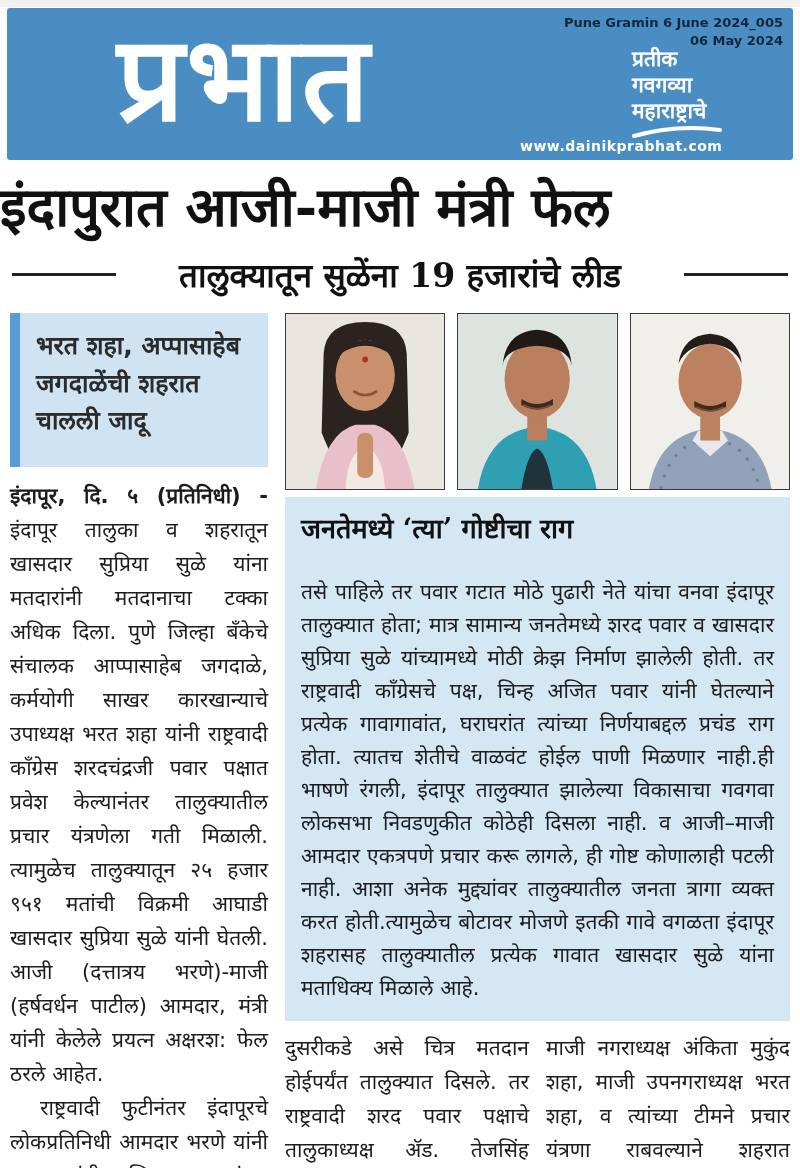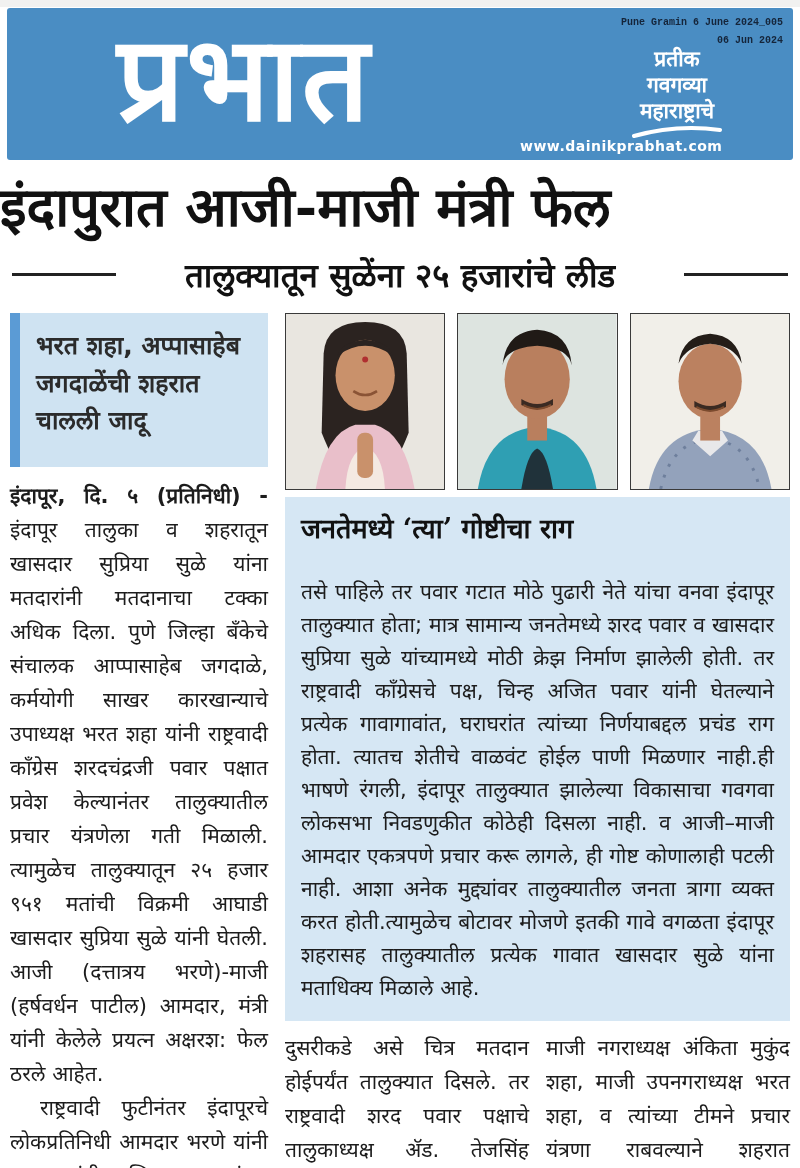--- a/index.html
+++ b/index.html
@@ -9,30 +9,30 @@
     position:relative; overflow:hidden; color:#1c1c1c;
   }
   .top-strip{ height:7px; background:#f1f1f0; }
   
   .masthead{
     margin:1px 7px 0 7px; height:152px; background:#4a8dc3;
     position:relative; border-radius:3px;
   }
   .edition-meta{
     position:absolute; top:6px; right:10px; text-align:right;
-    color:#15253a; font-size:10px; font-weight:bold; line-height:18px;font-family:Liberation Mono, monospace;
+    color:#15253a; font-size:13px; font-weight:bold; line-height:18px;
   }
   .logo{
     position:absolute; left:110px; top:-14px; color:#ffffff;
     font-size:118px; font-weight:bold; letter-spacing:2px;
     font-family:"DejaVu Serif","Liberation Serif",serif;
   }
   .tagline{
     position:absolute; left:625px; top:38px; color:#ffffff;
-    font-size:21px; font-weight:bold; line-height:26px;text-align:center;
+    font-size:21px; font-weight:bold; line-height:26px;
   }
   .tagline .swoosh{ display:block; margin-top:2px; }
   .website{
     position:absolute; left:505px; bottom:6px; color:#ffffff;
     font-size:14px; font-weight:bold; letter-spacing:.5px;margin-left:8px;
   }
   
   .headline{
     margin-top:16px; font-size:54px; line-height:1.15;
     font-weight:bold; color:#111;
@@ -84,38 +84,38 @@
 </style>
 </head>
 <body>
 
 <div class="page">
   <div class="top-strip"></div>
 
   <div class="masthead">
     <div class="edition-meta">
       <div>Pune Gramin 6 June 2024_005</div>
-      <div>06 Jun 2024</div>
+      <div>06 May 2024</div>
     </div>
     <div class="logo">प्रभात</div>
     <div class="tagline">
       <span>प्रतीक</span><br>
       <span>गवगव्या</span><br>
       <span>महाराष्ट्राचे</span>
       <svg class="swoosh" width="90" height="12" viewBox="0 0 90 12">
         <path d="M2 10 Q 45 -2 88 4" stroke="#ffffff" stroke-width="4" fill="none" stroke-linecap="round"></path>
       </svg>
     </div>
     <div class="website">www.dainikprabhat.com</div>
   </div>
 
   <h1 class="headline">इंदापुरात आजी-माजी मंत्री फेल</h1>
   <div class="subheadline-row">
     <span class="dash"></span>
-    <h2 class="subheadline">तालुक्यातून सुळेंना २५ हजारांचे लीड</h2>
+    <h2 class="subheadline">तालुक्यातून सुळेंना 19 हजारांचे लीड</h2>
     <span class="dash"></span>
   </div>
 
   <div class="content">
 
     <div class="col-left">
       <div class="highlight-box">
         <span>भरत शहा, अप्पासाहेब जगदाळेंची शहरात चालली जादू</span>
       </div>
       <p class="body-text"><strong>इंदापूर, दि. ५ (प्रतिनिधी) -</strong> <span>इंदापूर तालुका व शहरातून खासदार सुप्रिया सुळे यांना मतदारांनी मतदानाचा टक्का अधिक दिला. पुणे जिल्हा बँकेचे संचालक आप्पासाहेब जगदाळे, कर्मयोगी साखर कारखान्याचे उपाध्यक्ष भरत शहा यांनी राष्ट्रवादी काँग्रेस शरदचंद्रजी पवार पक्षात प्रवेश केल्यानंतर तालुक्यातील प्रचार यंत्रणेला गती मिळाली. त्यामुळेच तालुक्यातून २५ हजार ९५१ मतांची विक्रमी आघाडी खासदार सुप्रिया सुळे यांनी घेतली. आजी (दत्तात्रय भरणे)-माजी (हर्षवर्धन पाटील) आमदार, मंत्री यांनी केलेले प्रयत्न अक्षरश: फेल ठरले आहेत.</span></p>

